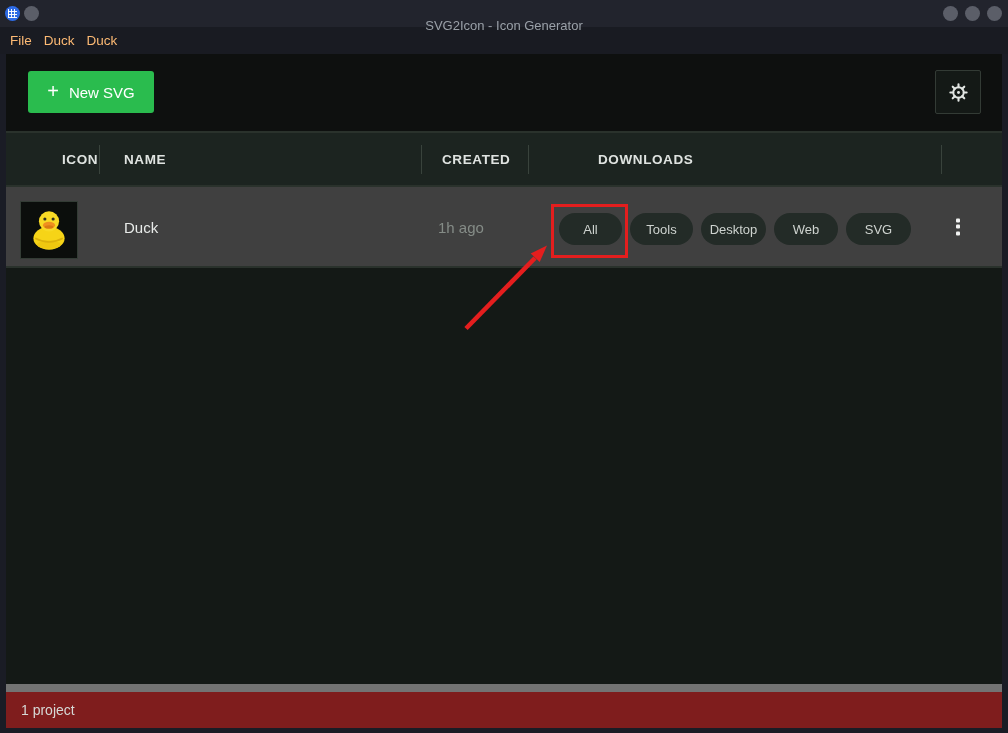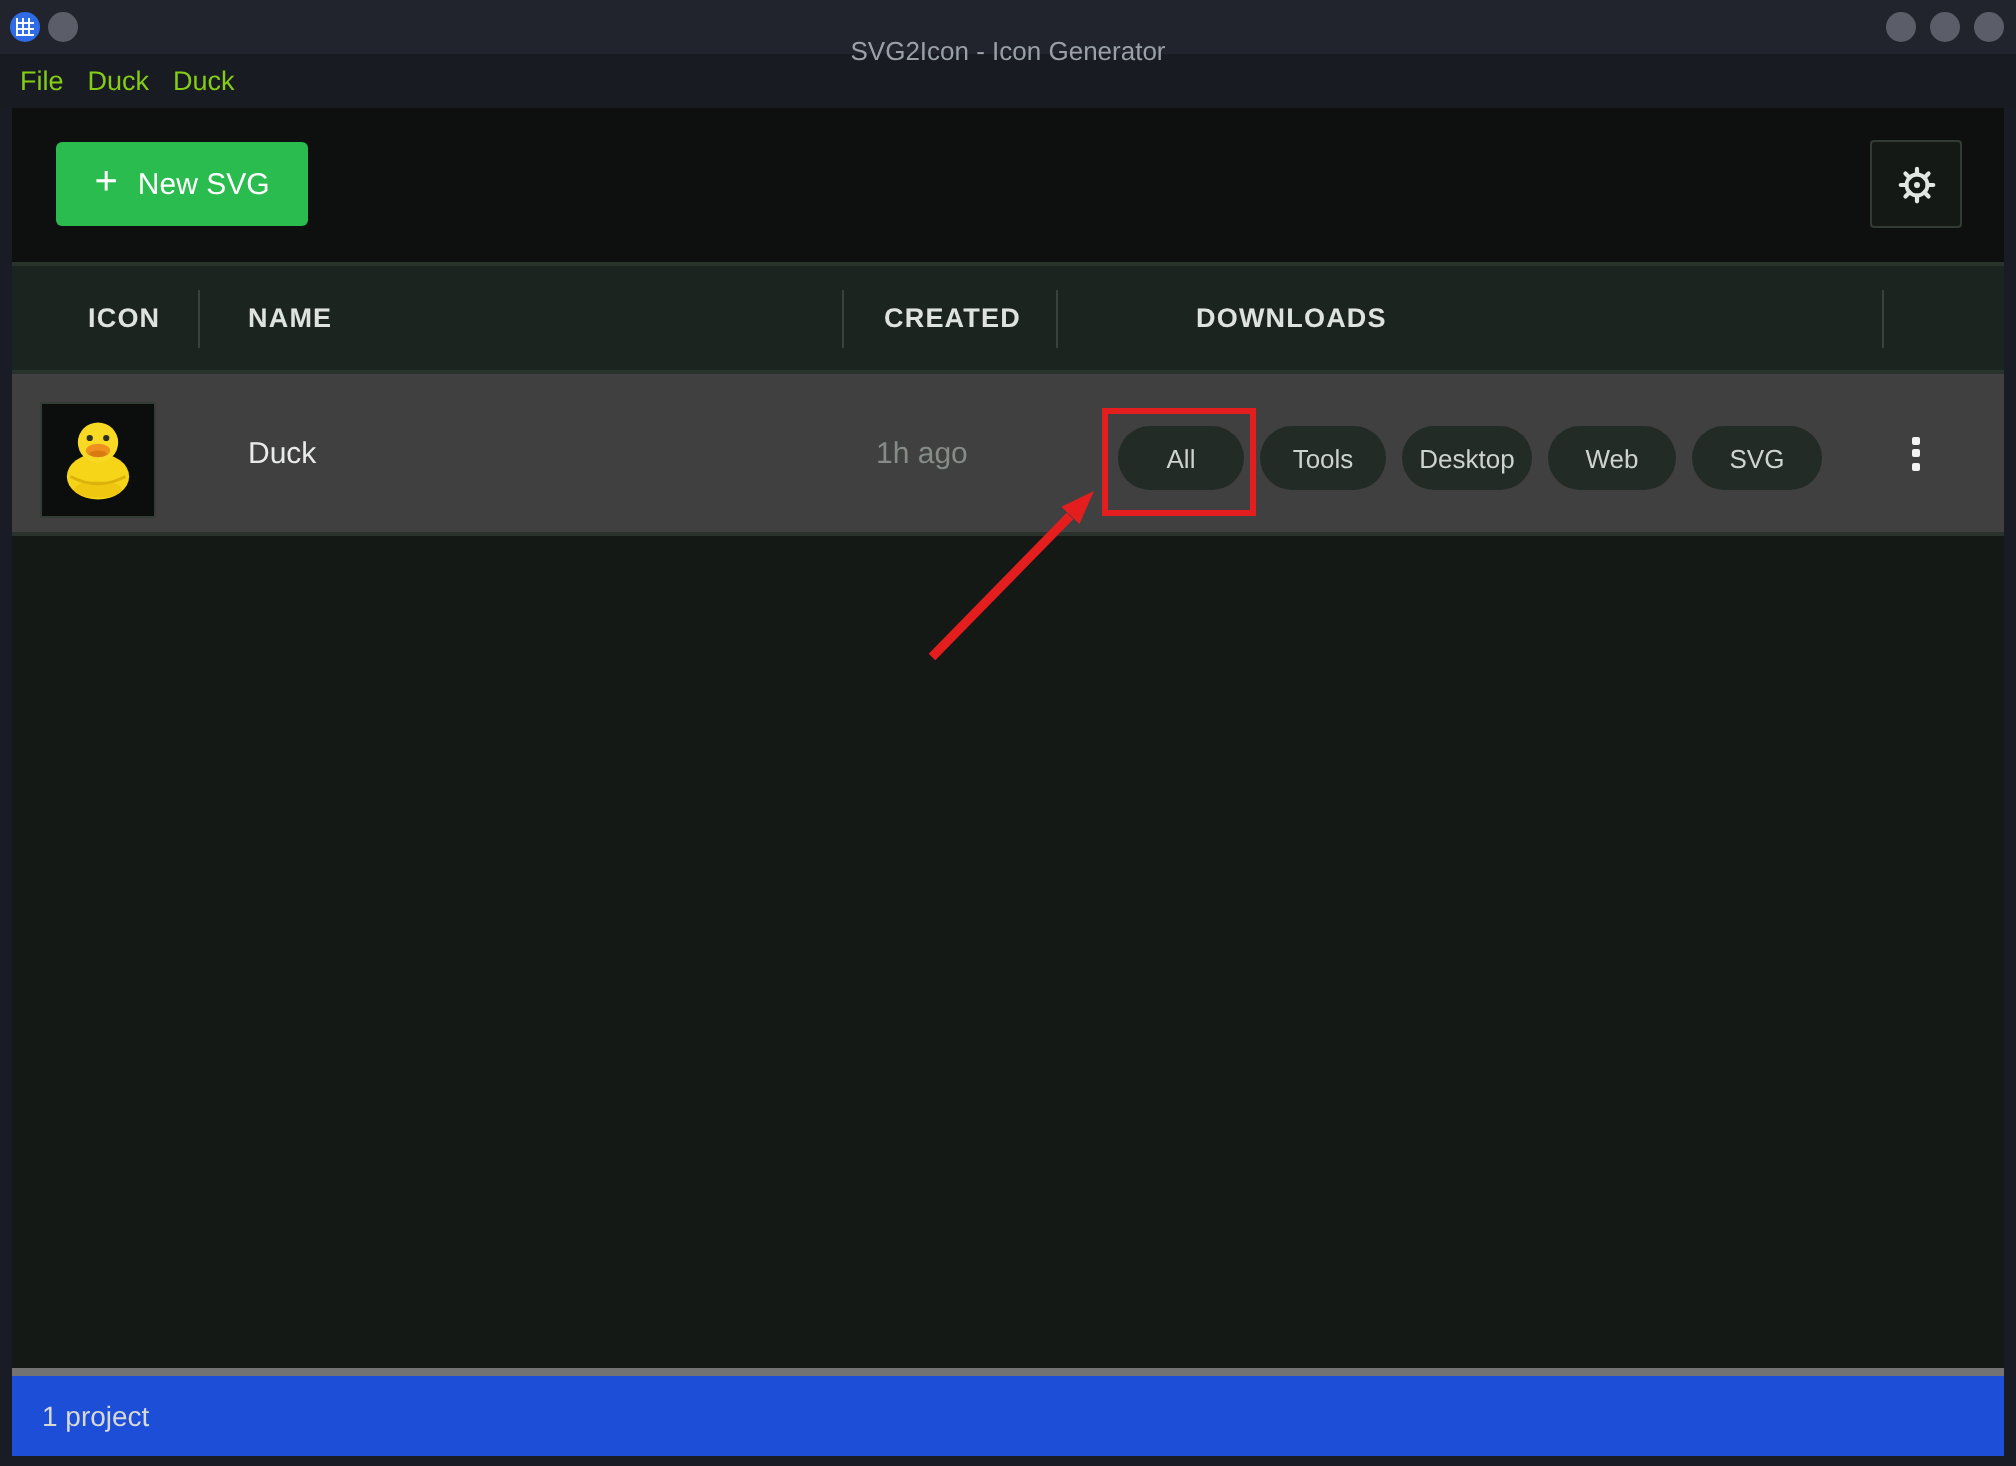--- a/index.html
+++ b/index.html
@@ -30,21 +30,21 @@
   .tb-title {
     position:absolute; left:0; right:0; text-align:center;
     font-size:13px; color:#9aa0a8; line-height:27px;margin-top:24px;
   }
   .tb-right { position:absolute; right:6px; top:0; height:27px; display:flex; align-items:center; gap:7px; }
   
   .menubar {
     height:27px; background:#191b22; display:flex; align-items:center;
     padding-left:10px; gap:12px;
   }
-  .menu-item { font-size:13.5px; color:#84cc16; cursor:default; }
+  .menu-item { font-size:13.5px; color:#fdba74; cursor:default; }
   
   .content { position:relative; width:996px; margin-left:6px; }
   .toolbar { position:relative; height:77px; background:#0e100f; }
   .new-svg-btn {
     position:absolute; left:22px; top:17px; width:126px; height:42px;
     background:#2abc4e; border:none; border-radius:3px; color:#ffffff;
     font-size:15px; font-family:inherit; display:flex; align-items:center;
     justify-content:center; gap:10px; cursor:pointer;
   }
   .plus { font-size:20px; font-weight:400; line-height:1; margin-top:-2px; }
@@ -55,21 +55,21 @@
   }
   
   .thead {
     position:relative; height:56px; background:#1c2420;
     border-top:2px solid #2a322c; border-bottom:2px solid #2a322c;
   }
   .th {
     position:absolute; top:50%; transform:translateY(-50%);
     font-size:13.5px; font-weight:bold; letter-spacing:.6px; color:#dfe3e0;
   }
-  .th-icon { left:4px;padding-left:34px; } .th-name { left:118px; }
+  .th-icon { left:22px;padding-left:34px; } .th-name { left:118px; }
   .th-created { left:436px; } .th-downloads { left:544px;padding-left:48px; }
   .vsep { position:absolute; top:12px; width:1px; height:29px; background:#39433c; }
   .s1{left:93px;} .s2{left:415px;} .s3{left:522px;} .s4{left:935px;}
   .trow {
     position:relative; height:81px; background:#404040;
     border-bottom:2px solid #2a322c;
   }
   .thumb {
     position:absolute; left:14px; top:14px; width:58px; height:58px;
     background:#0b0e0c; border:1px solid #333c35;
@@ -91,21 +91,21 @@
   }
   .p0{width:63px;} .p1{width:63px;} .p2{width:65px;} .p3{width:64px;} .p4{width:65px;text-align:right;}
   .kebab {
     position:absolute; left:946px; top:50%; transform:translateY(-50%);
     width:12px; display:flex; flex-direction:column; align-items:center; gap:2.5px;
     cursor:pointer; padding:4px 0;
   }
   .kebab i { width:4px; height:4px; border-radius:1px; background:#f2f3f2; }
   .tbody-empty { height:416px; background:#141916; }
   .statusbar {
-    height:44px; background:#1d4ed8; border-top:4px solid #737373;
+    height:44px; background:#7f1d1d; border-top:8px solid #737373;
     display:flex; align-items:center; padding-left:15px;
     font-size:14px; color:#d6d9d6;
   }
   
   .annot-rect {
     position:absolute; left:551px; top:204px; width:77px; height:54px;
     border:3px solid #e41e1e; z-index:9; pointer-events:none;
   }
   .annot-arrow {
     position:absolute; left:0; top:0; z-index:10; pointer-events:none;

